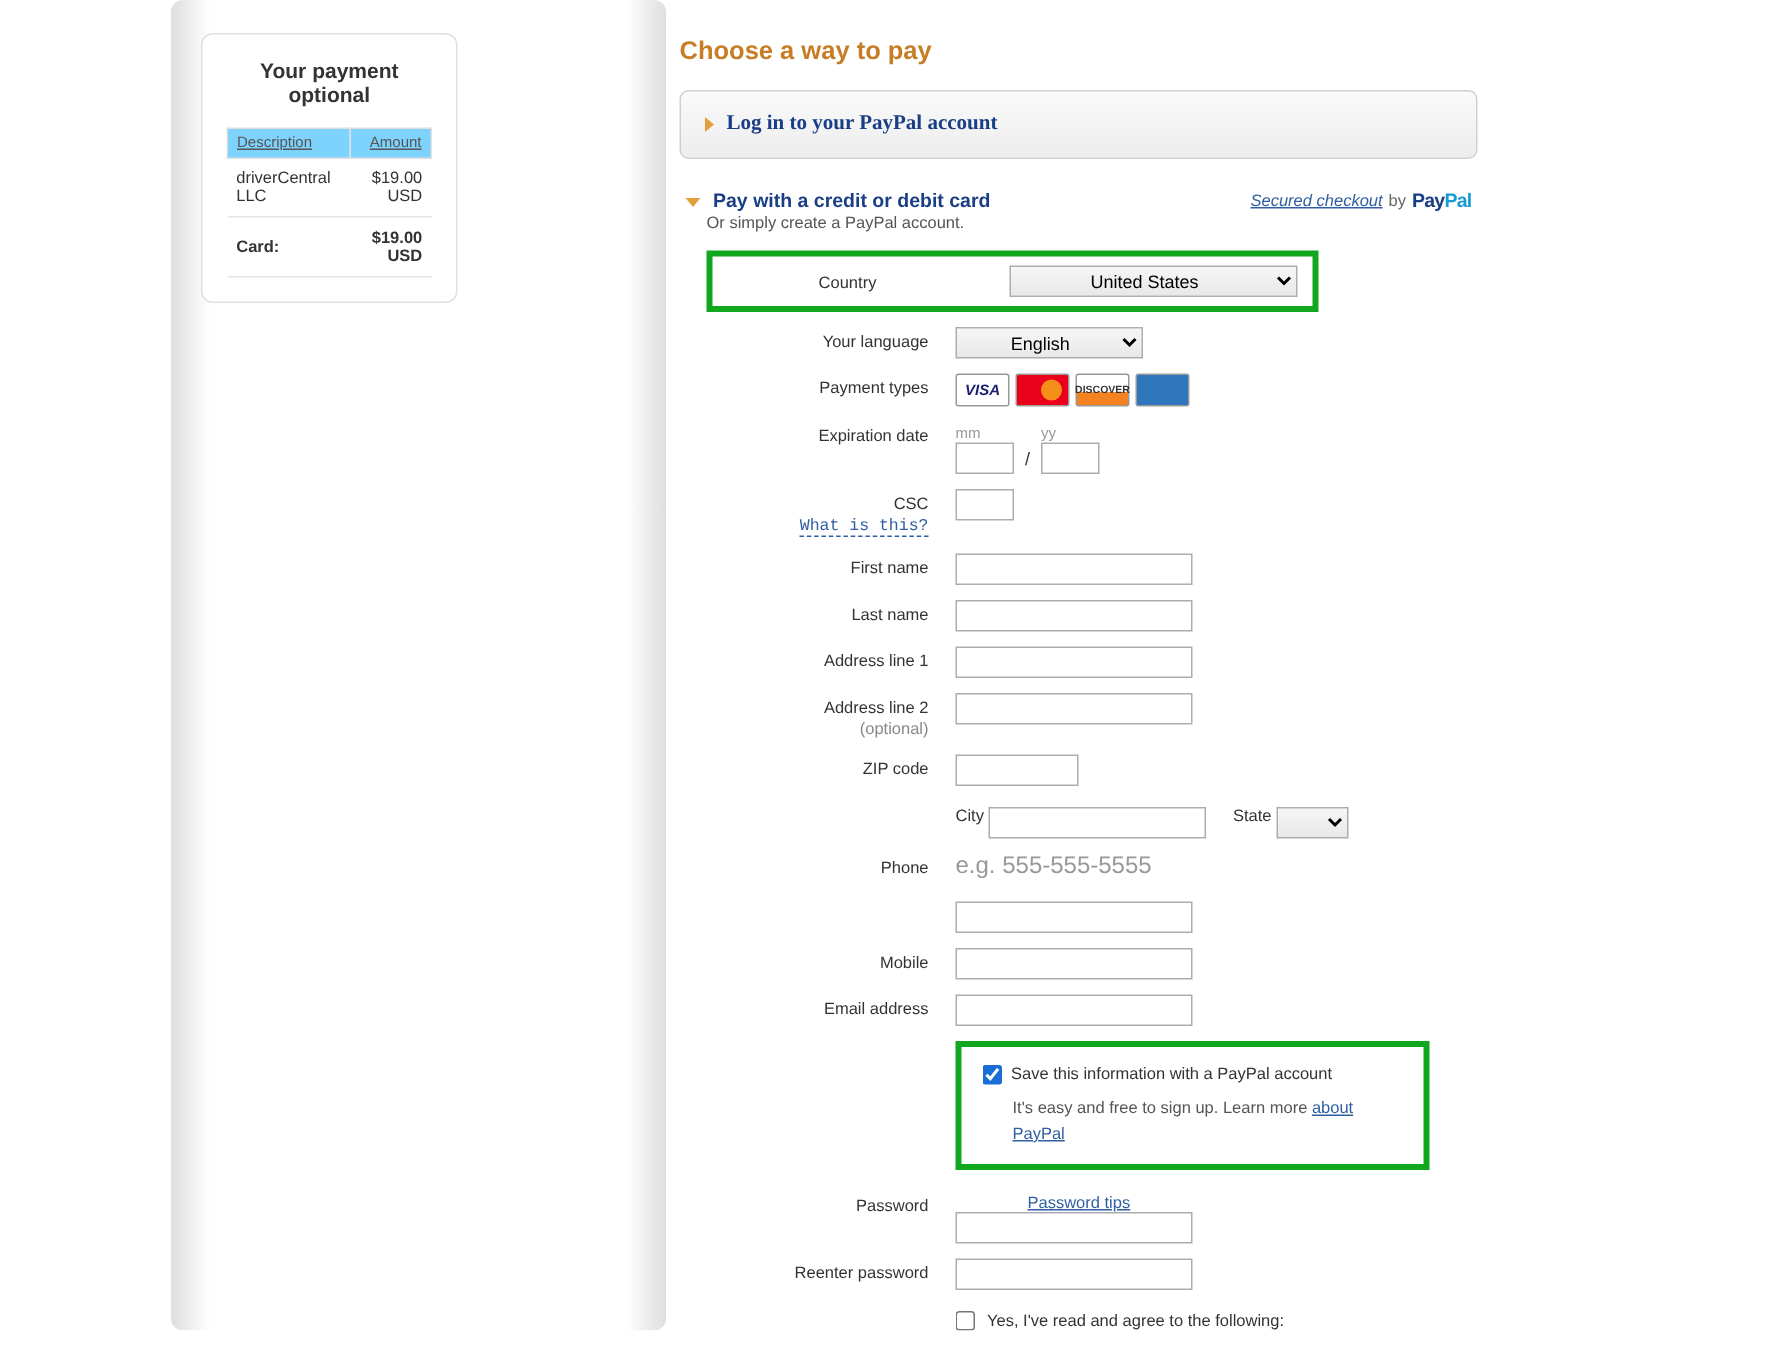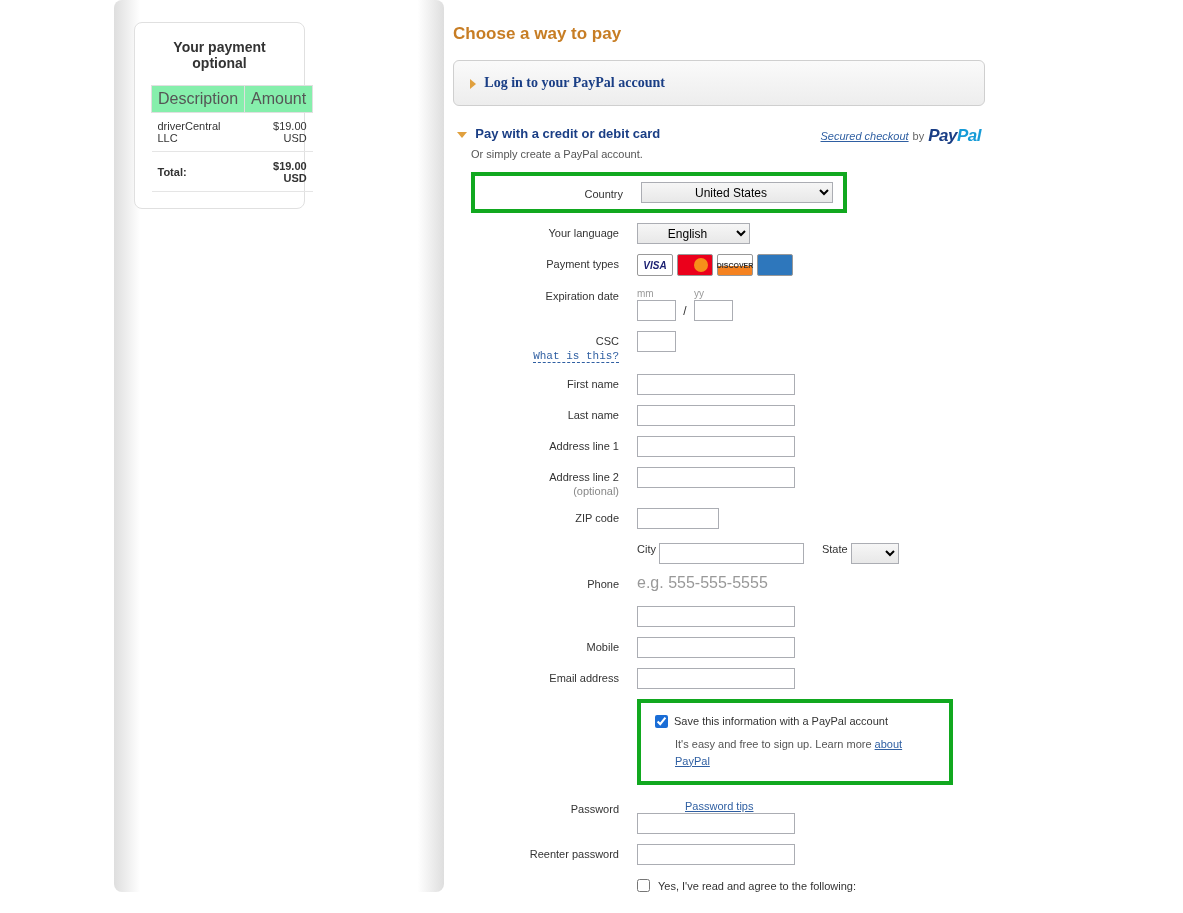--- a/index.html
+++ b/index.html
@@ -5,21 +5,21 @@
   * { box-sizing: border-box; margin: 0; padding: 0; }
   body { font-family: Arial, Helvetica, sans-serif; font-size: 12px; color: #333; background: #fff; }
   .page { display: flex; gap: 20px; padding: 0; width: 1183px; }
   
   
   .sidebar { width: 305px; padding: 22px 0 0 134px; position: relative; }
   .summary-box { border: 1px solid #e0e0e0; border-radius: 8px; padding: 16px; background: #fff; position: relative; z-index: 2; }
   .sidebar::before { content: ""; position: absolute; top: 0; bottom: 0; left: 114px; width: 330px; background: linear-gradient(to right, #bdbdbd 0%, #fff 8%, #fff 92%, #bdbdbd 100%); z-index: 0; opacity: 0.5; border-radius: 8px; }
   .summary-title { text-align: center; font-size: 14px; font-weight: bold; color: #333; margin-bottom: 14px; }
   .summary-table { width: 100%; border-collapse: collapse; }
-  .summary-table thead td { background: #86efac; border: 1px solid #e0e0e0; padding: 4px 6px; color: #555; font-size: 16px; }
+  .summary-table thead td { background: #7dd3fc; border: 1px solid #e0e0e0; padding: 4px 6px; color: #555; font-size: 10px; text-decoration: underline; }
   .summary-table thead td:last-child { text-align: right; }
   .summary-table tbody td { padding: 7px 6px; font-size: 11px; }
   .summary-table tbody td:last-child { text-align: right; }
   .summary-table tbody tr { border-bottom: 1px solid #e5e5e5; }
   .summary-table tbody tr.total-row td { font-weight: bold; border-bottom: none; padding-top: 8px; }
   
   
   .main { flex: 1; padding: 24px 0 0 128px; max-width: 660px; }
   .main-heading { color: #c77d24; font-size: 17px; font-weight: bold; margin-bottom: 16px; }
   
@@ -27,38 +27,38 @@
   .panel-title { color: #1a3e85; font-size: 14px; font-weight: bold; font-family: Liberation Serif, serif; }
   .tri { display: inline-block; width: 0; height: 0; vertical-align: middle; margin-right: 5px; }
   .tri-right { border-top: 5px solid transparent; border-bottom: 5px solid transparent; border-left: 6px solid #e0a03e; }
   .tri-down { border-left: 5px solid transparent; border-right: 5px solid transparent; border-top: 6px solid #e0a03e; }
   
   .card-section { padding: 0 4px; }
   .card-head { display: flex; justify-content: space-between; align-items: flex-start; margin-bottom: 2px; }
   .card-title { color: #1a3e85; font-size: 13px; font-weight: bold; }
   .secured { font-size: 11px; color: #666; display: flex; align-items: center; gap: 4px; }
   .secured .sc-link { color: #2f5fa2; text-decoration: underline; font-style: italic; }
-  .paypal-logo { font-weight: bold; font-style: italic; font-size: 17px; font-family: Arial; letter-spacing: -0.5px; }
+  .paypal-logo { font-weight: bold; font-size: 13px; font-family: Arial; letter-spacing: -0.5px; }
   .paypal-logo .pp1 { color: #1a3e85; }
   .paypal-logo .pp2 { color: #169bd7; }
   .sub { font-size: 11px; color: #555; margin-top: 2px; margin-bottom: 12px; padding-left: 14px; }
   
   .form-row { display: flex; align-items: flex-start; margin-bottom: 10px; }
   .form-label { width: 180px; text-align: right; padding-right: 18px; font-size: 11px; color: #333; padding-top: 3px; line-height: 1.3; }
   .form-label .hint { color: #888; }
   .form-label a { color: #2f5fa2; text-decoration: none; border-bottom: 1px dashed #2f5fa2; font-family: Liberation Mono, monospace; }
   .form-field { flex: 1; }
   
   .hl-green { border: 4px solid #11a81f; padding: 6px 10px 6px 0; display: inline-flex; align-items: center; }
-  .hl-green .form-label { width: 166px; }
+  .hl-green .form-label { width: 198px; text-align: center; }
   
   select, input[type=text], input[type=password] { border: 1px solid #abadb3; padding: 2px 3px; font-size: 12px; font-family: inherit; height: 21px; background: #fff; }
   select { background: linear-gradient(#f6f6f6,#e8e8e8); text-align: center; }
   .w-country { width: 192px; }
-  .w-lang { width: 113px; }
+  .w-lang { width: 125px; }
   .w-wide { width: 158px; }
   .w-card { width: 158px; }
   .w-exp { width: 39px; }
   .w-csc { width: 39px; }
   .w-zip { width: 82px; }
   .w-state { width: 48px; }
   .w-city { width: 145px; }
   .exp-sep { margin: 0 4px; color: #333; }
   .exp-lbl { color: #999; font-size: 10px; display: inline-block; }
   
@@ -99,21 +99,21 @@
             <td>Description</td>
             <td>Amount</td>
           </tr>
         </thead>
         <tbody>
           <tr>
             <td>driverCentral LLC</td>
             <td>$19.00 USD</td>
           </tr>
           <tr class="total-row">
-            <td>Total:</td>
+            <td>Card:</td>
             <td>$19.00 USD</td>
           </tr>
         </tbody>
       </table>
     </div>
   </aside>
 
   <main class="main">
     <h1 class="main-heading">Choose a way to pay</h1>
 

